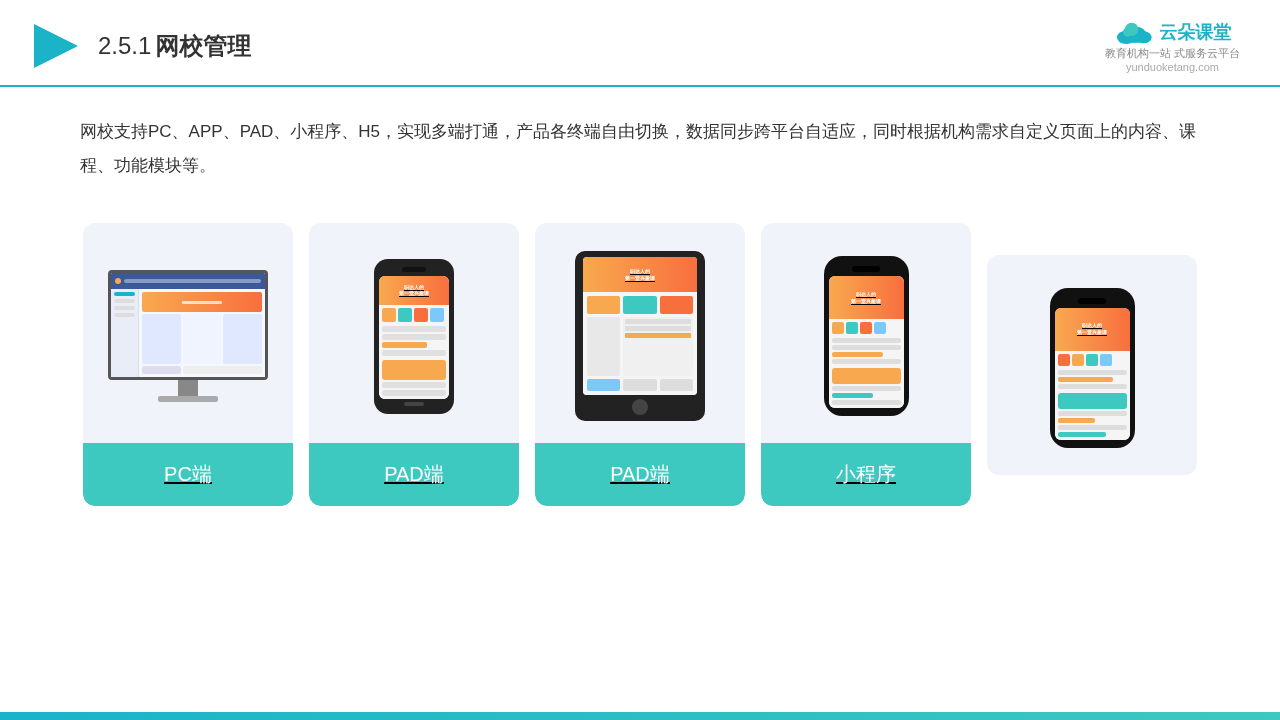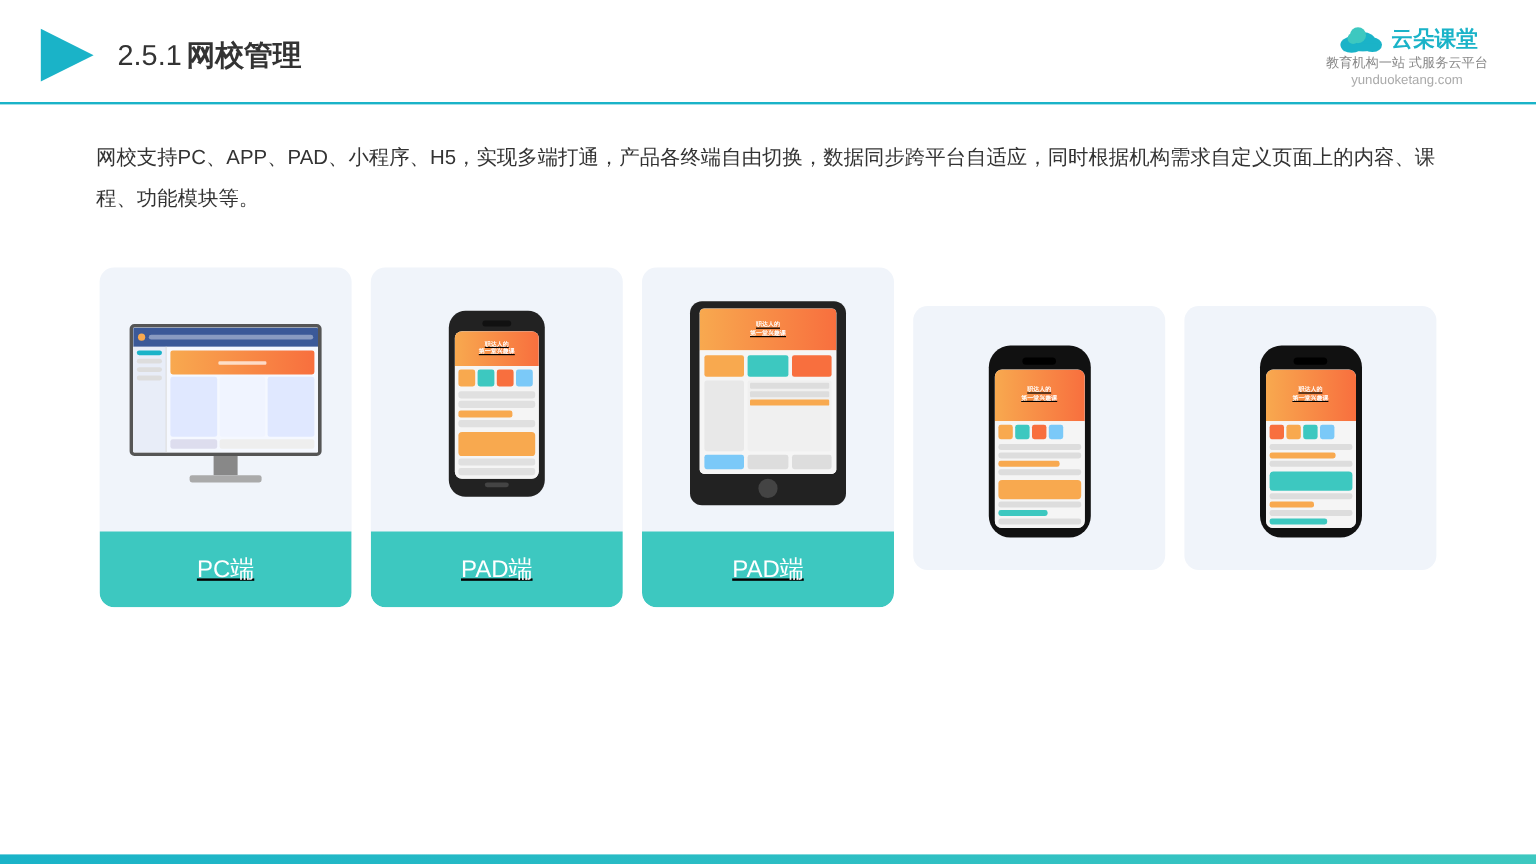--- a/index.html
+++ b/index.html
@@ -508,20 +508,21 @@
               <div class="mini-row"></div>
               <div style="height:16px;background:#f8a94f;border-radius:3px;margin-top:2px;"></div>
               <div class="mini-row"></div>
               <div class="mini-row-green" style="width:60%;"></div>
               <div class="mini-row"></div>
             </div>
           </div>
         </div>
       </div>
     </div>
+    <div class="card-label">小程序</div>
   </div>
 
   <div class="card">
     <div class="card-image-area">
       <div>
         <div class="mini-phone-body">
           <div class="mini-phone-notch"></div>
           <div class="mini-phone-screen">
             <div class="mini-phone-top">
               <div style="font-size:5px;color:#fff;font-weight:bold;line-height:1.4;text-align:center;">职达人的<br>第一堂兴趣课</div>

